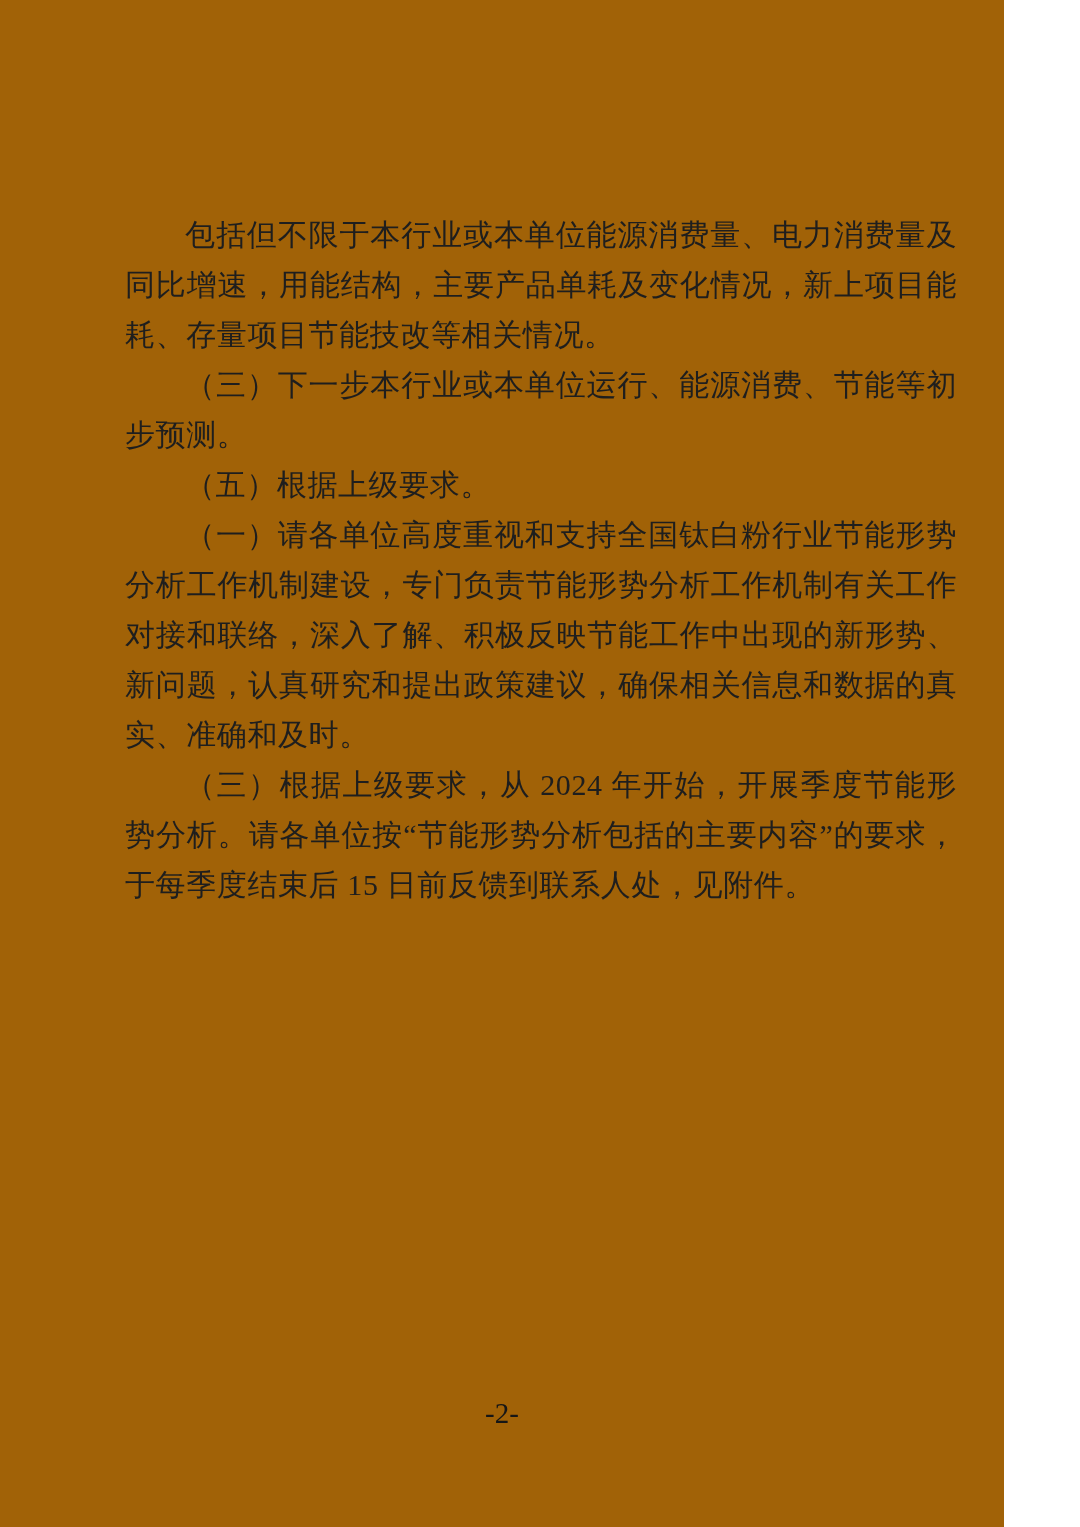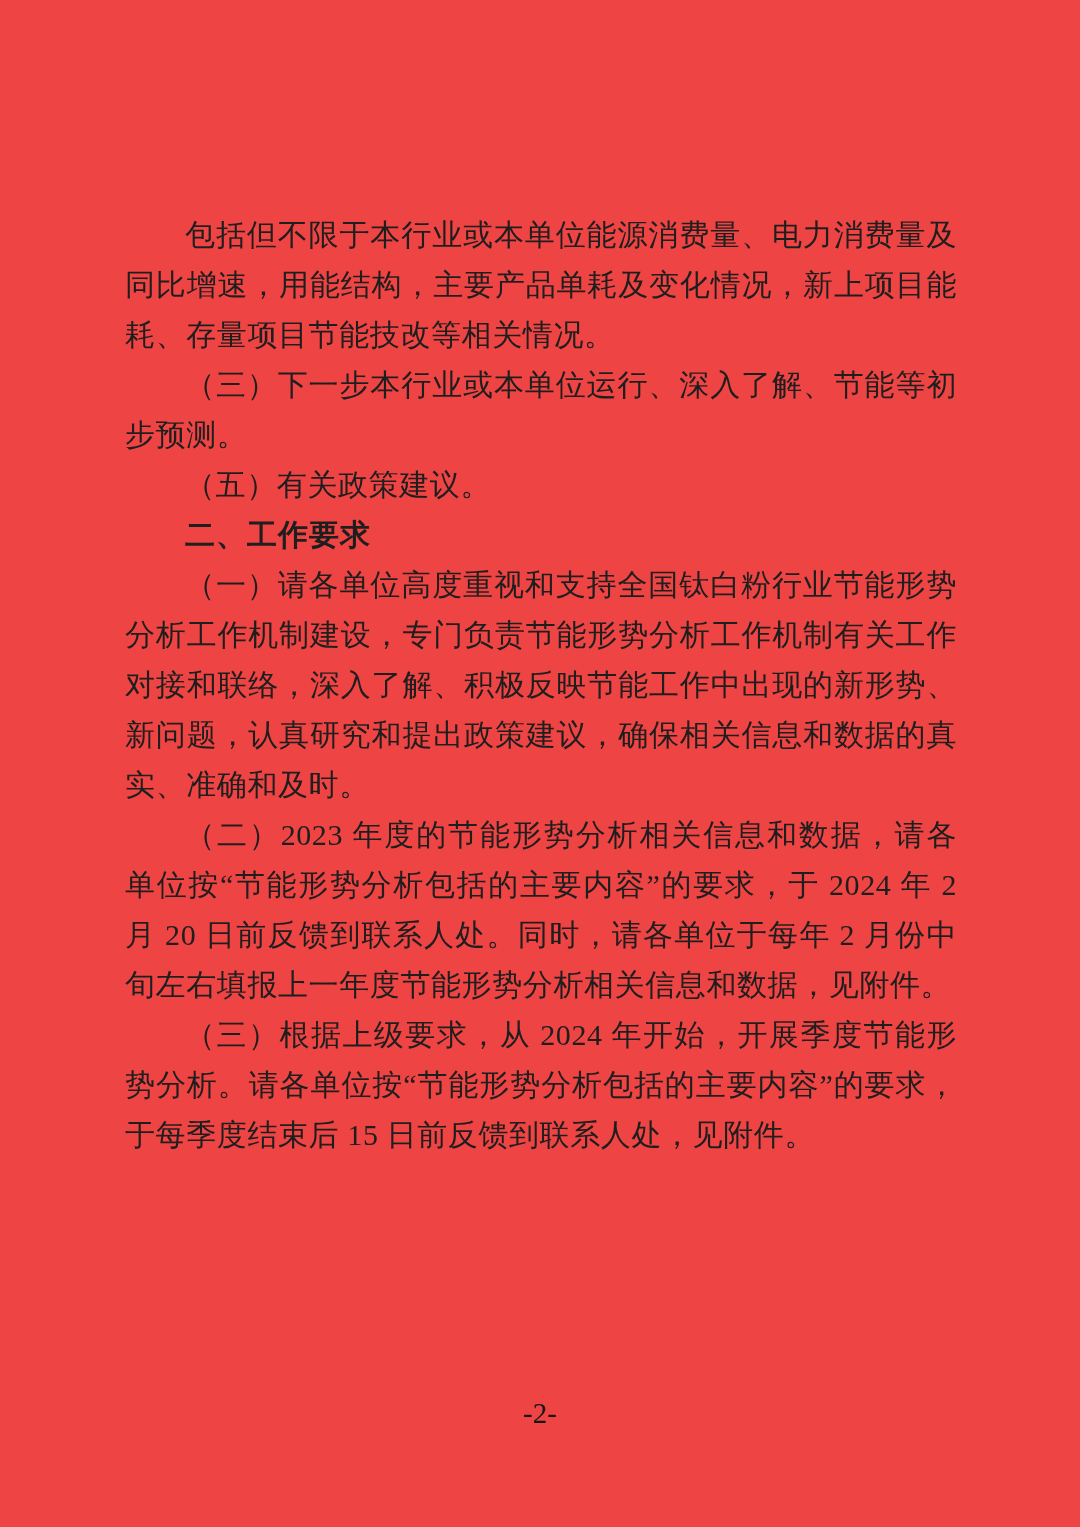--- a/index.html
+++ b/index.html
@@ -2,23 +2,23 @@
 <html><head>
 <meta charset="utf-8">
 <style>
   html, body {
     margin: 0;
     padding: 0;
     background: #ffffff;
   }
   .page {
     position: relative;
-    width: 1080px;
+    width: 1004px;
     height: 1527px;
-    background: #ef4444;
+    background: #a16207;
     font-family: "Liberation Serif", "DejaVu Serif", serif;
     color: #1e1e1e;
     overflow: hidden;
     box-sizing: border-box;
     text-decoration: underline;
   }
   .content {
     position: absolute;
     top: 210px;
     left: 125px;
@@ -49,21 +49,19 @@
     color: #161616;
     font-family: "Liberation Serif", "DejaVu Serif", serif;
   }
 </style>
 </head>
 <body>
 
 <div class="page">
   <div class="content">
     <p class="para">包括但不限于本行业或本单位能源消费量、电力消费量及同比增速，用能结构，主要产品单耗及变化情况，新上项目能耗、存量项目节能技改等相关情况。</p>
-    <p class="para">（三）下一步本行业或本单位运行、深入了解、节能等初步预测。</p>
-    <p class="para">（五）有关政策建议。</p>
-    <p class="para heading">二、工作要求</p>
+    <p class="para">（三）下一步本行业或本单位运行、能源消费、节能等初步预测。</p>
+    <p class="para">（五）根据上级要求。</p>
     <p class="para">（一）请各单位高度重视和支持全国钛白粉行业节能形势分析工作机制建设，专门负责节能形势分析工作机制有关工作对接和联络，深入了解、积极反映节能工作中出现的新形势、新问题，认真研究和提出政策建议，确保相关信息和数据的真实、准确和及时。</p>
-    <p class="para">（二）2023 年度的节能形势分析相关信息和数据，请各单位按“节能形势分析包括的主要内容”的要求，于 2024 年 2 月 20 日前反馈到联系人处。同时，请各单位于每年 2 月份中旬左右填报上一年度节能形势分析相关信息和数据，见附件。</p>
     <p class="para">（三）根据上级要求，从 2024 年开始，开展季度节能形势分析。请各单位按“节能形势分析包括的主要内容”的要求，于每季度结束后 15 日前反馈到联系人处，见附件。</p>
   </div>
   <div class="page-number">-2-</div>
 </div>
 
 </body></html>

